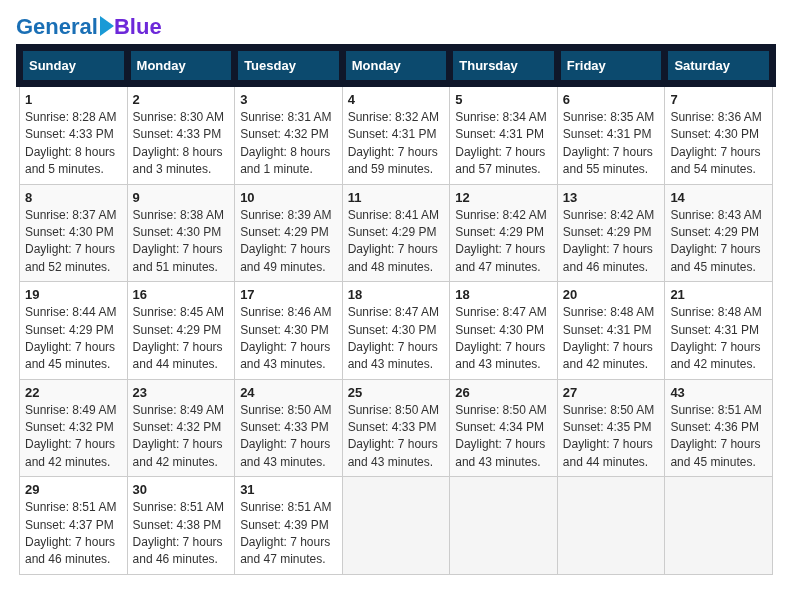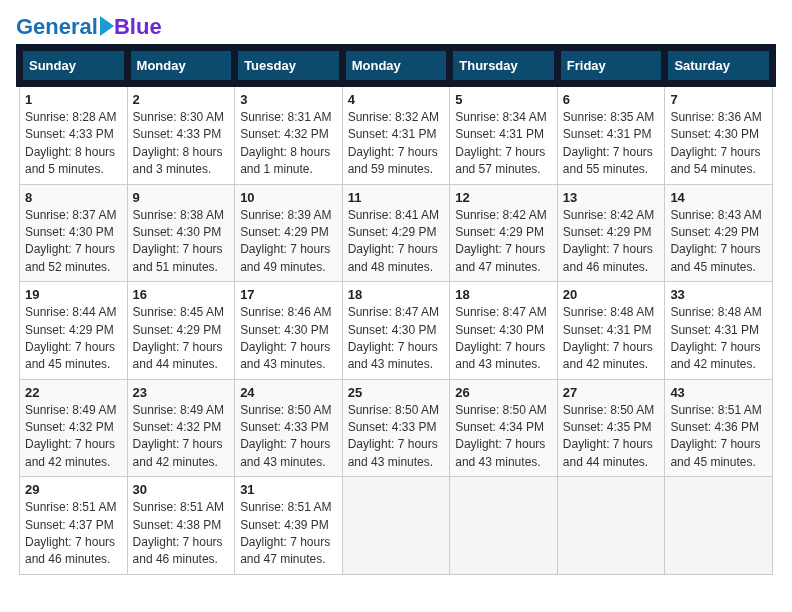--- a/index.html
+++ b/index.html
@@ -208,21 +208,21 @@
         </td>
         <td>
           <span class="day-num">18</span>
 <div class="day-detail">Sunrise: 8:47 AM<br>Sunset: 4:30 PM<br>Daylight: 7 hours and 43 minutes.</div>
         </td>
         <td>
           <span class="day-num">20</span>
 <div class="day-detail">Sunrise: 8:48 AM<br>Sunset: 4:31 PM<br>Daylight: 7 hours and 42 minutes.</div>
         </td>
         <td>
-          <span class="day-num">33</span>
+          <span class="day-num">21</span>
 <div class="day-detail">Sunrise: 8:48 AM<br>Sunset: 4:31 PM<br>Daylight: 7 hours and 42 minutes.</div>
         </td>
       </tr>
       <tr>
         <td>
           <span class="day-num">22</span>
 <div class="day-detail">Sunrise: 8:49 AM<br>Sunset: 4:32 PM<br>Daylight: 7 hours and 42 minutes.</div>
         </td>
         <td>
           <span class="day-num">23</span>

